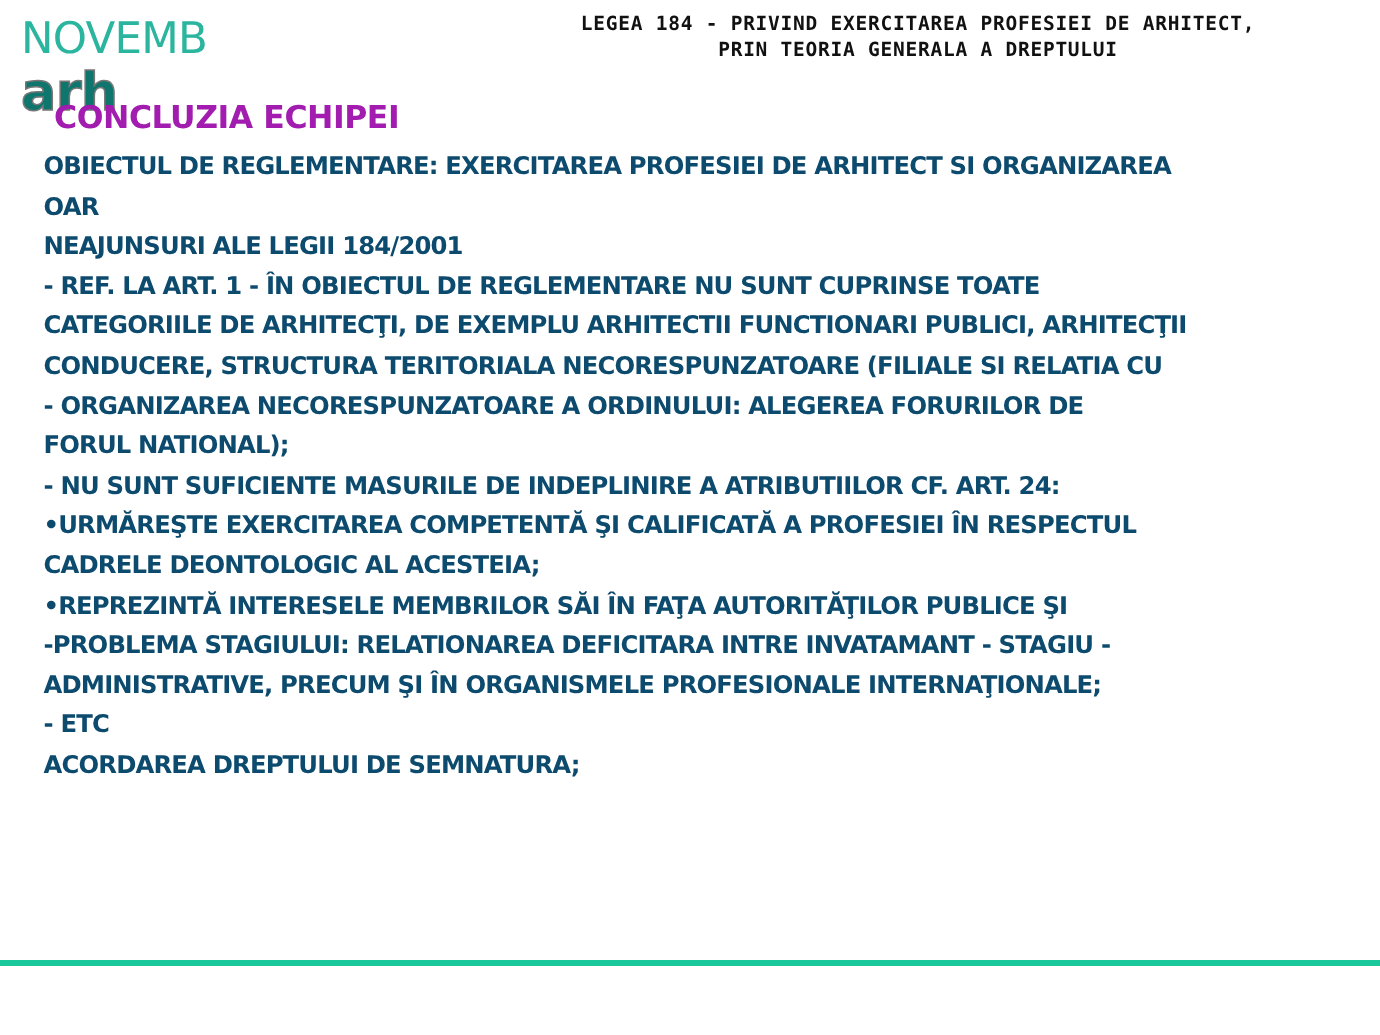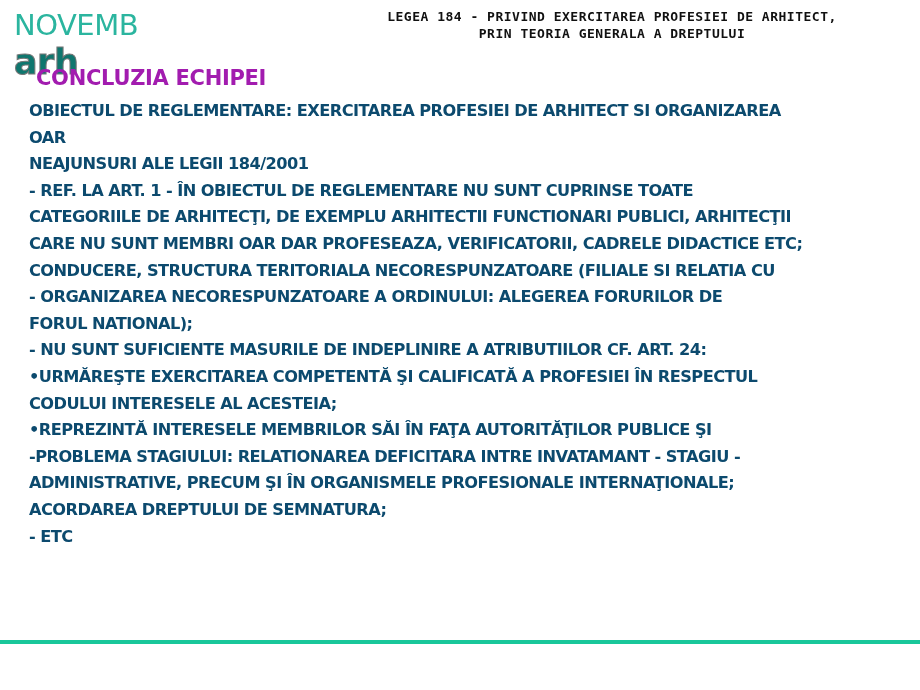--- a/index.html
+++ b/index.html
@@ -55,27 +55,26 @@
 </div>
 
 <div class="slide-heading">CONCLUZIA ECHIPEI</div>
 
 <div class="body-text">
   <div class="line">OBIECTUL DE REGLEMENTARE: EXERCITAREA PROFESIEI DE ARHITECT SI ORGANIZAREA</div>
   <div class="line">OAR</div>
   <div class="line">NEAJUNSURI ALE LEGII 184/2001</div>
   <div class="line">- REF. LA ART. 1 - ÎN OBIECTUL DE REGLEMENTARE NU SUNT CUPRINSE TOATE</div>
   <div class="line">CATEGORIILE DE ARHITECŢI, DE EXEMPLU ARHITECTII FUNCTIONARI PUBLICI, ARHITECŢII</div>
-  <div class="line">CARE NU SUNT MEMBRI OAR DAR PROFESEAZA, VERIFICATORII, CADRELE DIDACTICE ETC;</div>
   <div class="line">CONDUCERE, STRUCTURA TERITORIALA NECORESPUNZATOARE (FILIALE SI RELATIA CU</div>
   <div class="line">- ORGANIZAREA NECORESPUNZATOARE A ORDINULUI: ALEGEREA FORURILOR DE</div>
   <div class="line">FORUL NATIONAL);</div>
   <div class="line">- NU SUNT SUFICIENTE MASURILE DE INDEPLINIRE A ATRIBUTIILOR CF. ART. 24:</div>
   <div class="line">•URMĂREŞTE EXERCITAREA COMPETENTĂ ŞI CALIFICATĂ A PROFESIEI ÎN RESPECTUL</div>
-  <div class="line">CODULUI INTERESELE AL ACESTEIA;</div>
+  <div class="line">CADRELE DEONTOLOGIC AL ACESTEIA;</div>
   <div class="line">•REPREZINTĂ INTERESELE MEMBRILOR SĂI ÎN FAŢA AUTORITĂŢILOR PUBLICE ŞI</div>
   <div class="line">-PROBLEMA STAGIULUI: RELATIONAREA DEFICITARA INTRE INVATAMANT - STAGIU -</div>
   <div class="line">ADMINISTRATIVE, PRECUM ŞI ÎN ORGANISMELE PROFESIONALE INTERNAŢIONALE;</div>
+  <div class="line">- ETC</div>
   <div class="line">ACORDAREA DREPTULUI DE SEMNATURA;</div>
-  <div class="line">- ETC</div>
 </div>
 
 <div class="footer-rule"></div>
 
 </body></html>

